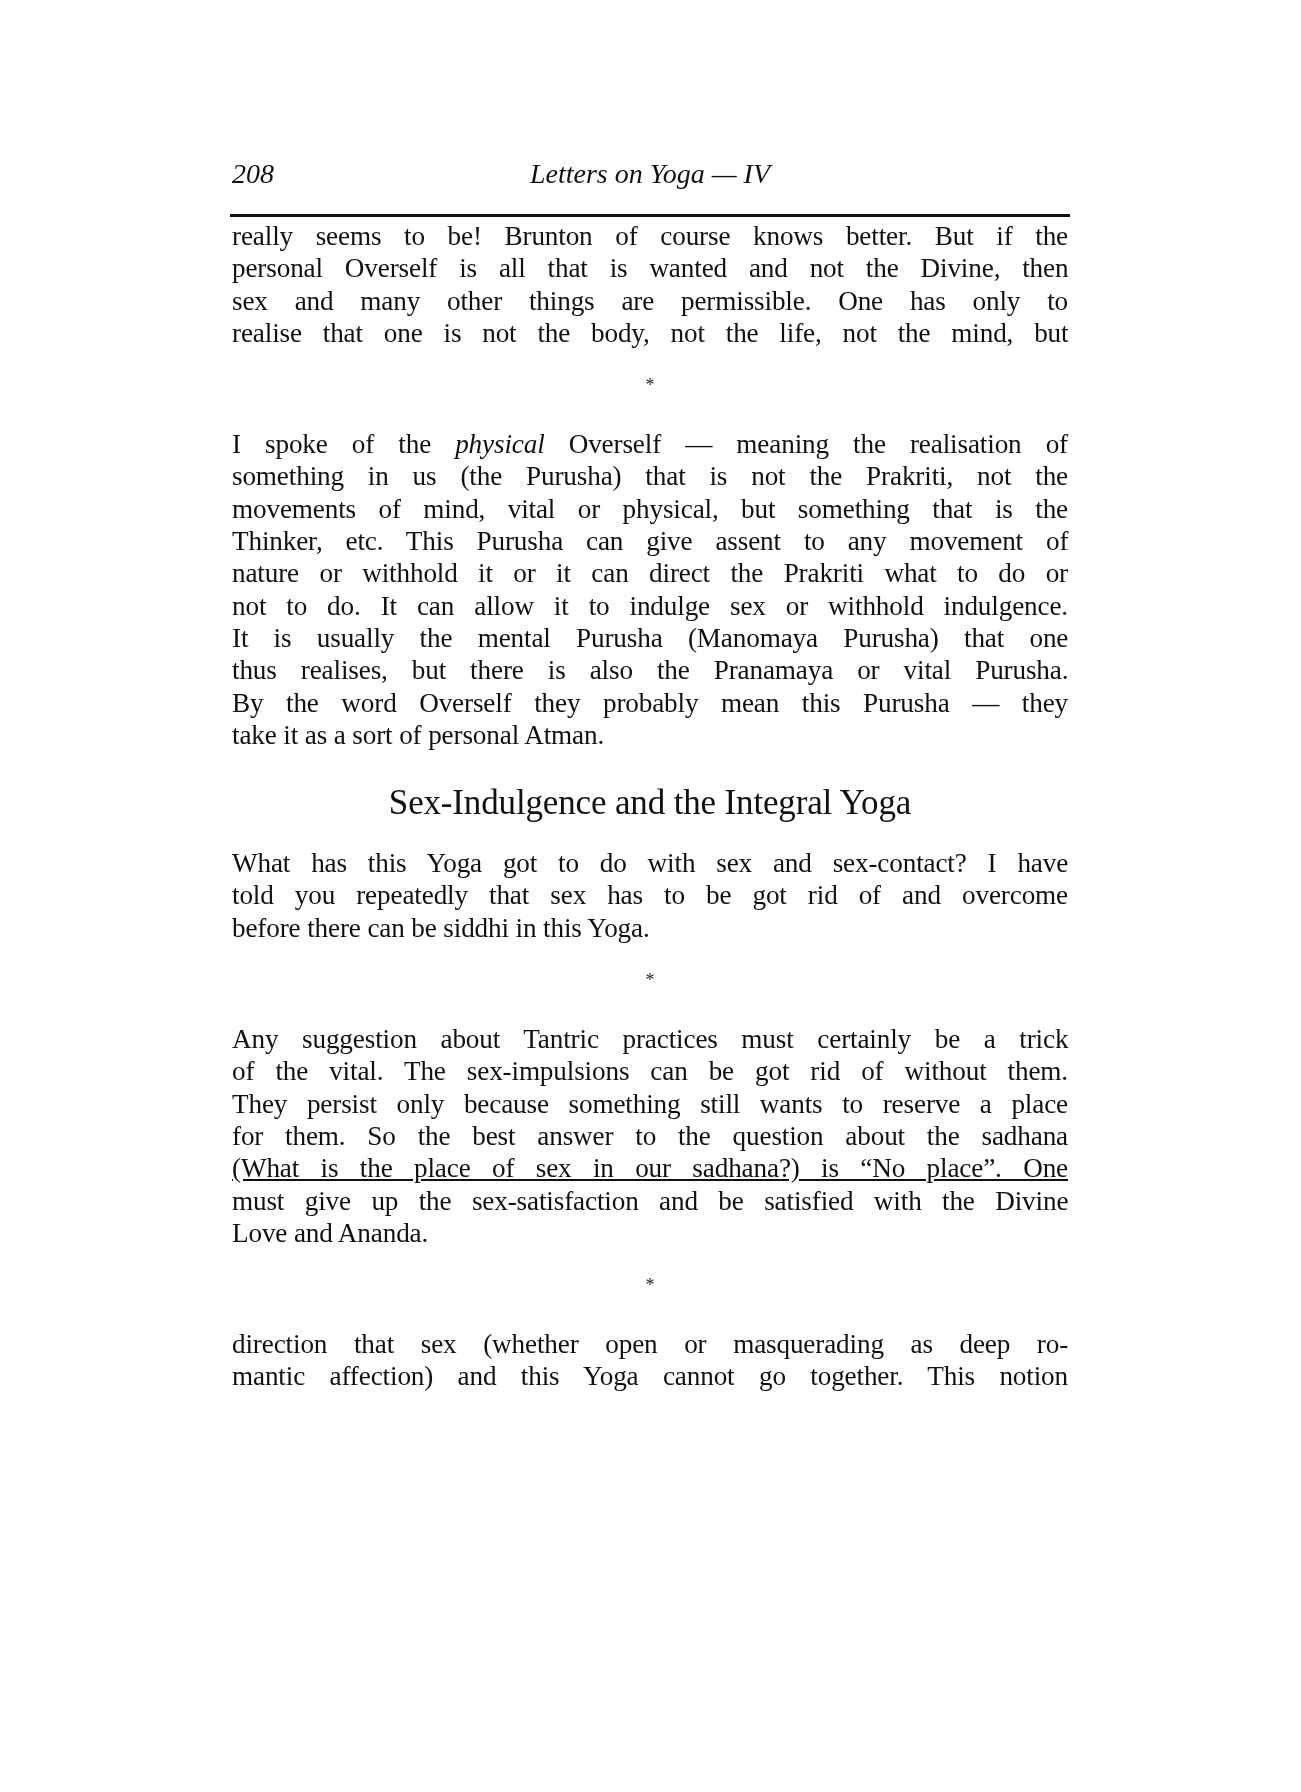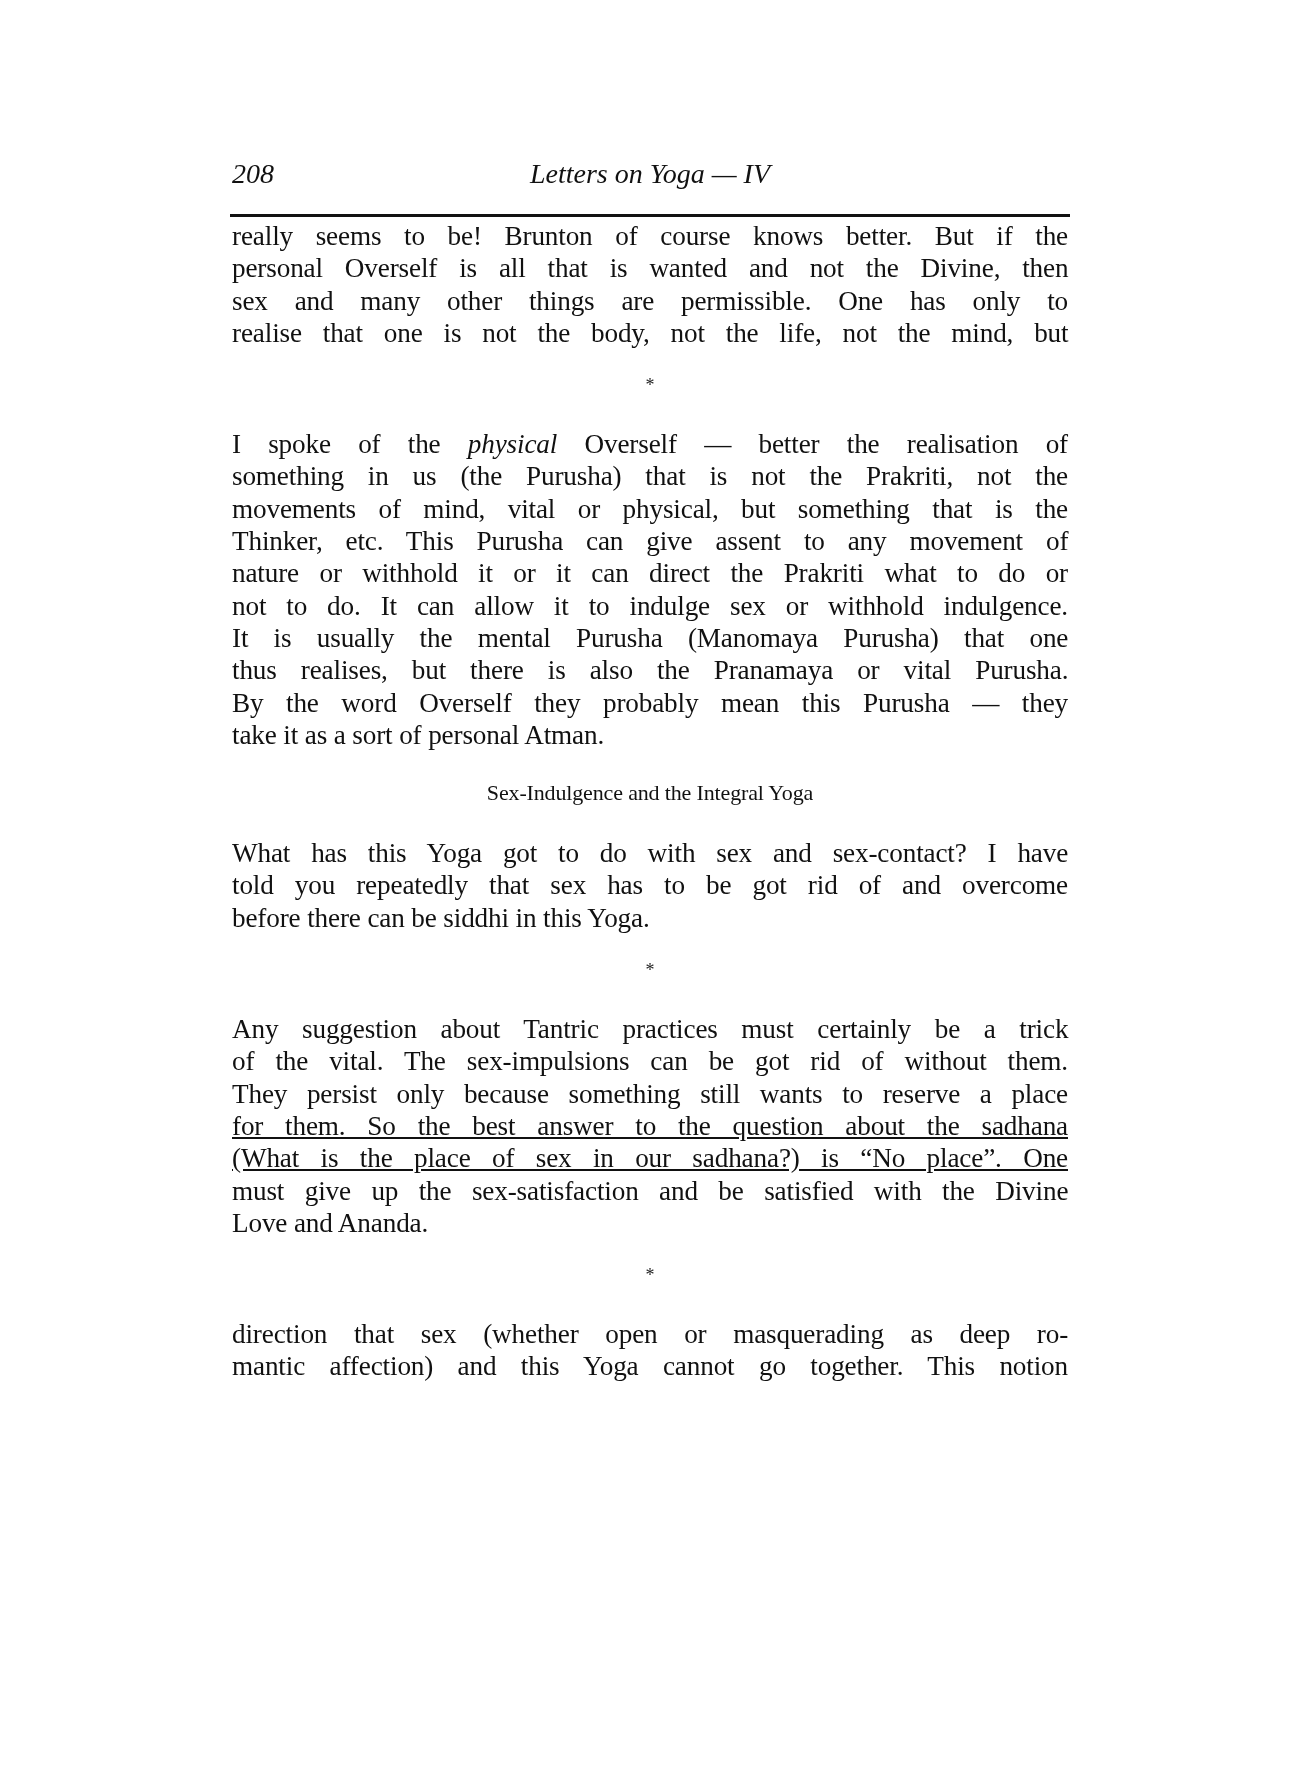--- a/index.html
+++ b/index.html
@@ -34,22 +34,22 @@
     margin: 0; text-align: justify; text-align-last: left;
     hyphens: manual;
   }
   .para .ln { display: block; text-align: justify; text-align-last: justify; white-space: nowrap; }
   .para .ln.last { text-align-last: left; }
   .ornament {
     text-align: center; font-size: 18px; line-height: 20px;
     margin-top: 26px; margin-bottom: 33px; color: #222;
   }
   .section-heading {
-    text-align: center; font-size: 22px; line-height: 32px;
-    margin-top: 26px; margin-bottom: 28px;
+    text-align: center; font-size: 35px; line-height: 32px;
+    margin-top: 36px; margin-bottom: 28px;
   }
   em { font-style: italic; }
 </style>
 </head>
 <body>
 
 <div class="page">
   <div class="running-head">
     <span class="folio">208</span>
     <span class="title">Letters on Yoga — IV</span>
@@ -61,21 +61,21 @@
     <p class="para">
       <span class="ln" style="display: block; word-spacing: 16px;">really seems to be! Brunton of course knows better. But if the</span>
       <span class="ln" style="display: block; word-spacing: 15.2727px;">personal Overself is all that is wanted and not the Divine, then</span>
       <span class="ln" style="display: block; word-spacing: 20.2px;">sex and many other things are permissible. One has only to</span>
       <span class="ln" style="display: block; word-spacing: 14.2308px;">realise that one is not the body, not the life, not the mind, but</span>
     </p>
 
     <div class="ornament">*</div>
 
     <p class="para">
-      <span class="ln" style="display: block; word-spacing: 17px;"><span>I spoke of the </span><em>physical</em><span> Overself — better the realisation of</span></span>
+      <span class="ln" style="display: block; word-spacing: 17px;"><span>I spoke of the </span><em>physical</em><span> Overself — meaning the realisation of</span></span>
       <span class="ln" style="display: block; word-spacing: 17.2727px;">something in us (the Purusha) that is not the Prakriti, not the</span>
       <span class="ln" style="display: block; word-spacing: 15.8px;">movements of mind, vital or physical, but something that is the</span>
       <span class="ln" style="display: block; word-spacing: 16.3px;">Thinker, etc. This Purusha can give assent to any movement of</span>
       <span class="ln" style="display: block; word-spacing: 13.7692px;">nature or withhold it or it can direct the Prakriti what to do or</span>
       <span class="ln" style="display: block; word-spacing: 13.3333px;">not to do. It can allow it to indulge sex or withhold indulgence.</span>
       <span class="ln" style="display: block; word-spacing: 18.6667px;">It is usually the mental Purusha (Manomaya Purusha) that one</span>
       <span class="ln" style="display: block; word-spacing: 17.4px;">thus realises, but there is also the Pranamaya or vital Purusha.</span>
       <span class="ln" style="display: block; word-spacing: 15.9px;">By the word Overself they probably mean this Purusha — they</span>
       <span class="ln last">take it as a sort of personal Atman.</span>
     </p>
@@ -87,21 +87,21 @@
       <span class="ln" style="display: block; word-spacing: 14.4167px;">told you repeatedly that sex has to be got rid of and overcome</span>
       <span class="ln last">before there can be siddhi in this Yoga.</span>
     </p>
 
     <div class="ornament">*</div>
 
     <p class="para">
       <span class="ln" style="display: block; word-spacing: 17px;">Any suggestion about Tantric practices must certainly be a trick</span>
       <span class="ln" style="display: block; word-spacing: 14.3636px;">of the vital. The sex-impulsions can be got rid of without them.</span>
       <span class="ln" style="display: block; word-spacing: 13px;">They persist only because something still wants to reserve a place</span>
-      <span class="ln" style="display: block; word-spacing: 15.1818px; text-decoration: underline;">for them. So the best answer to the question about the sadhana</span>
+      <span class="ln" style="display: block; word-spacing: 15.1818px;">for them. So the best answer to the question about the sadhana</span>
       <span class="ln" style="display: block; word-spacing: 14.75px; text-decoration: underline;">(What is the place of sex in our sadhana?) is “No place”. One</span>
       <span class="ln" style="display: block; word-spacing: 13.8px;">must give up the sex-satisfaction and be satisfied with the Divine</span>
       <span class="ln last">Love and Ananda.</span>
     </p>
 
     <div class="ornament">*</div>
 
     <p class="para">
       <span class="ln" style="display: block; word-spacing: 20px;">direction that sex (whether open or masquerading as deep ro-</span>
       <span class="ln" style="display: block; word-spacing: 17.7778px;">mantic affection) and this Yoga cannot go together. This notion</span>

